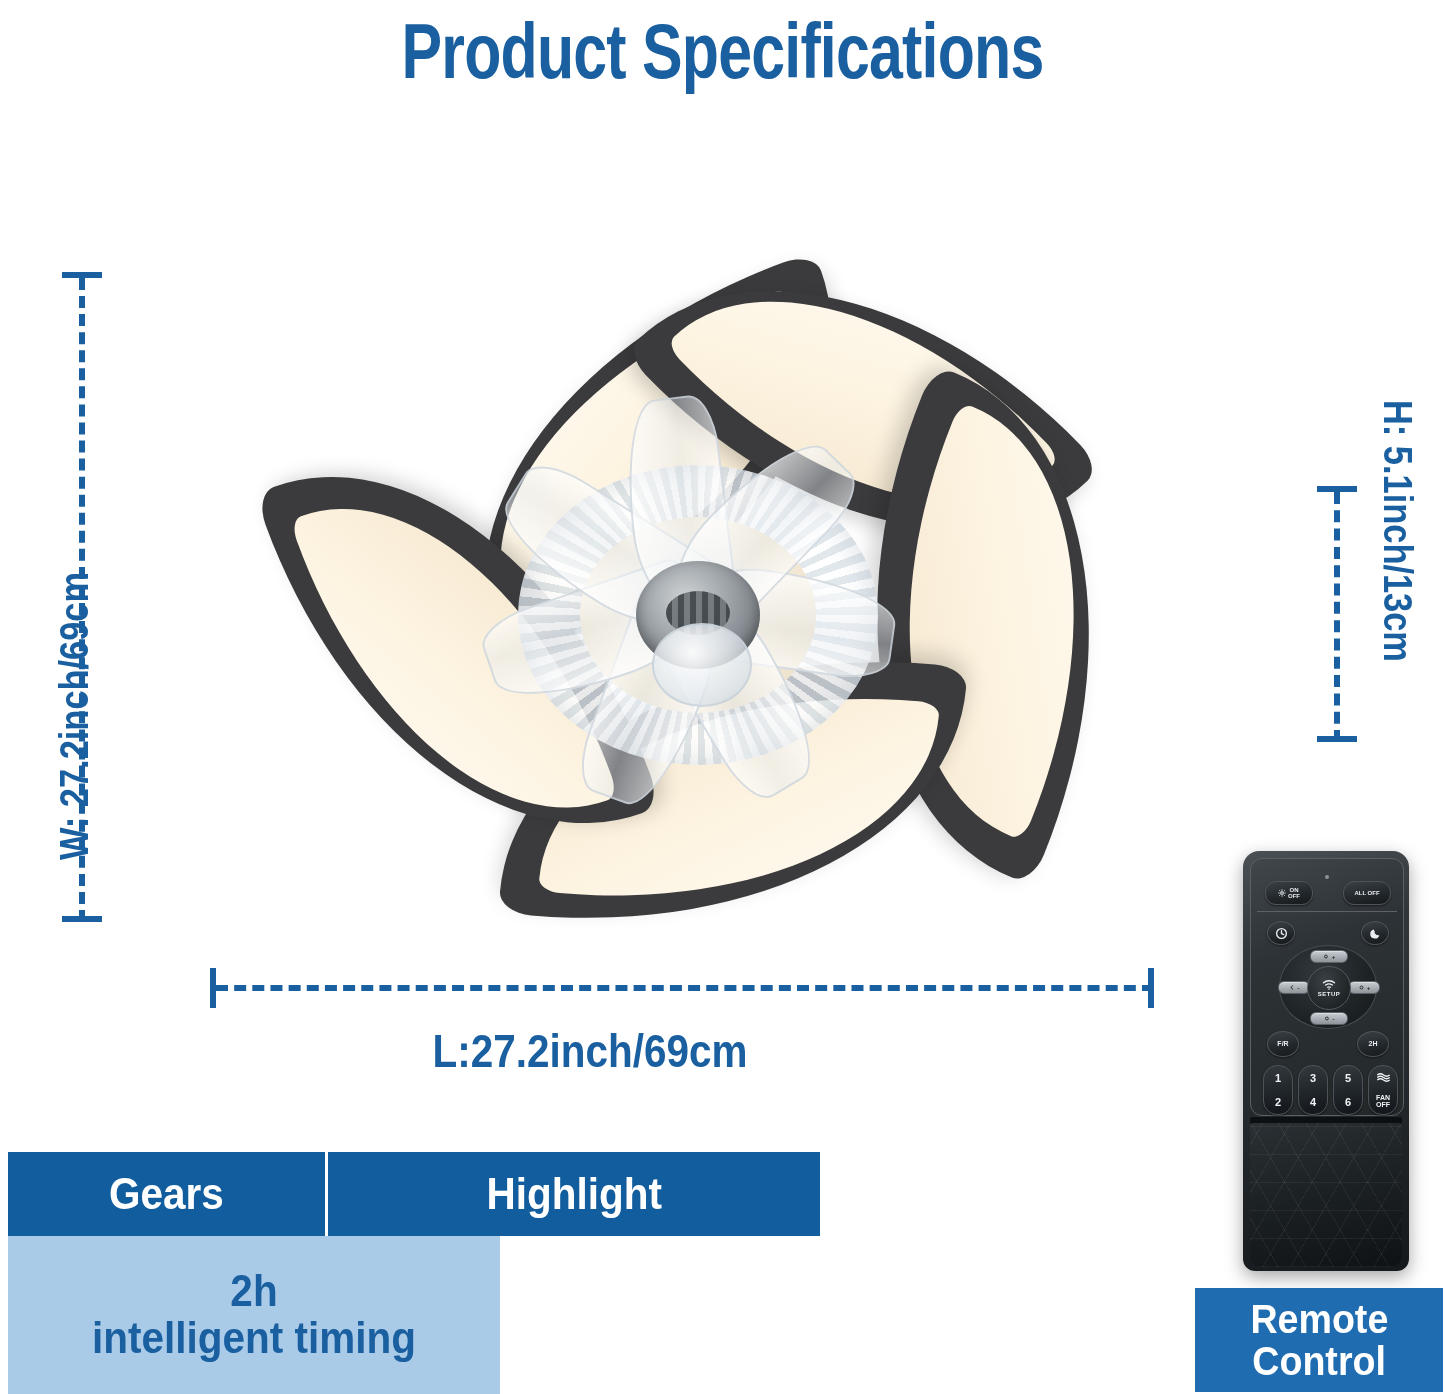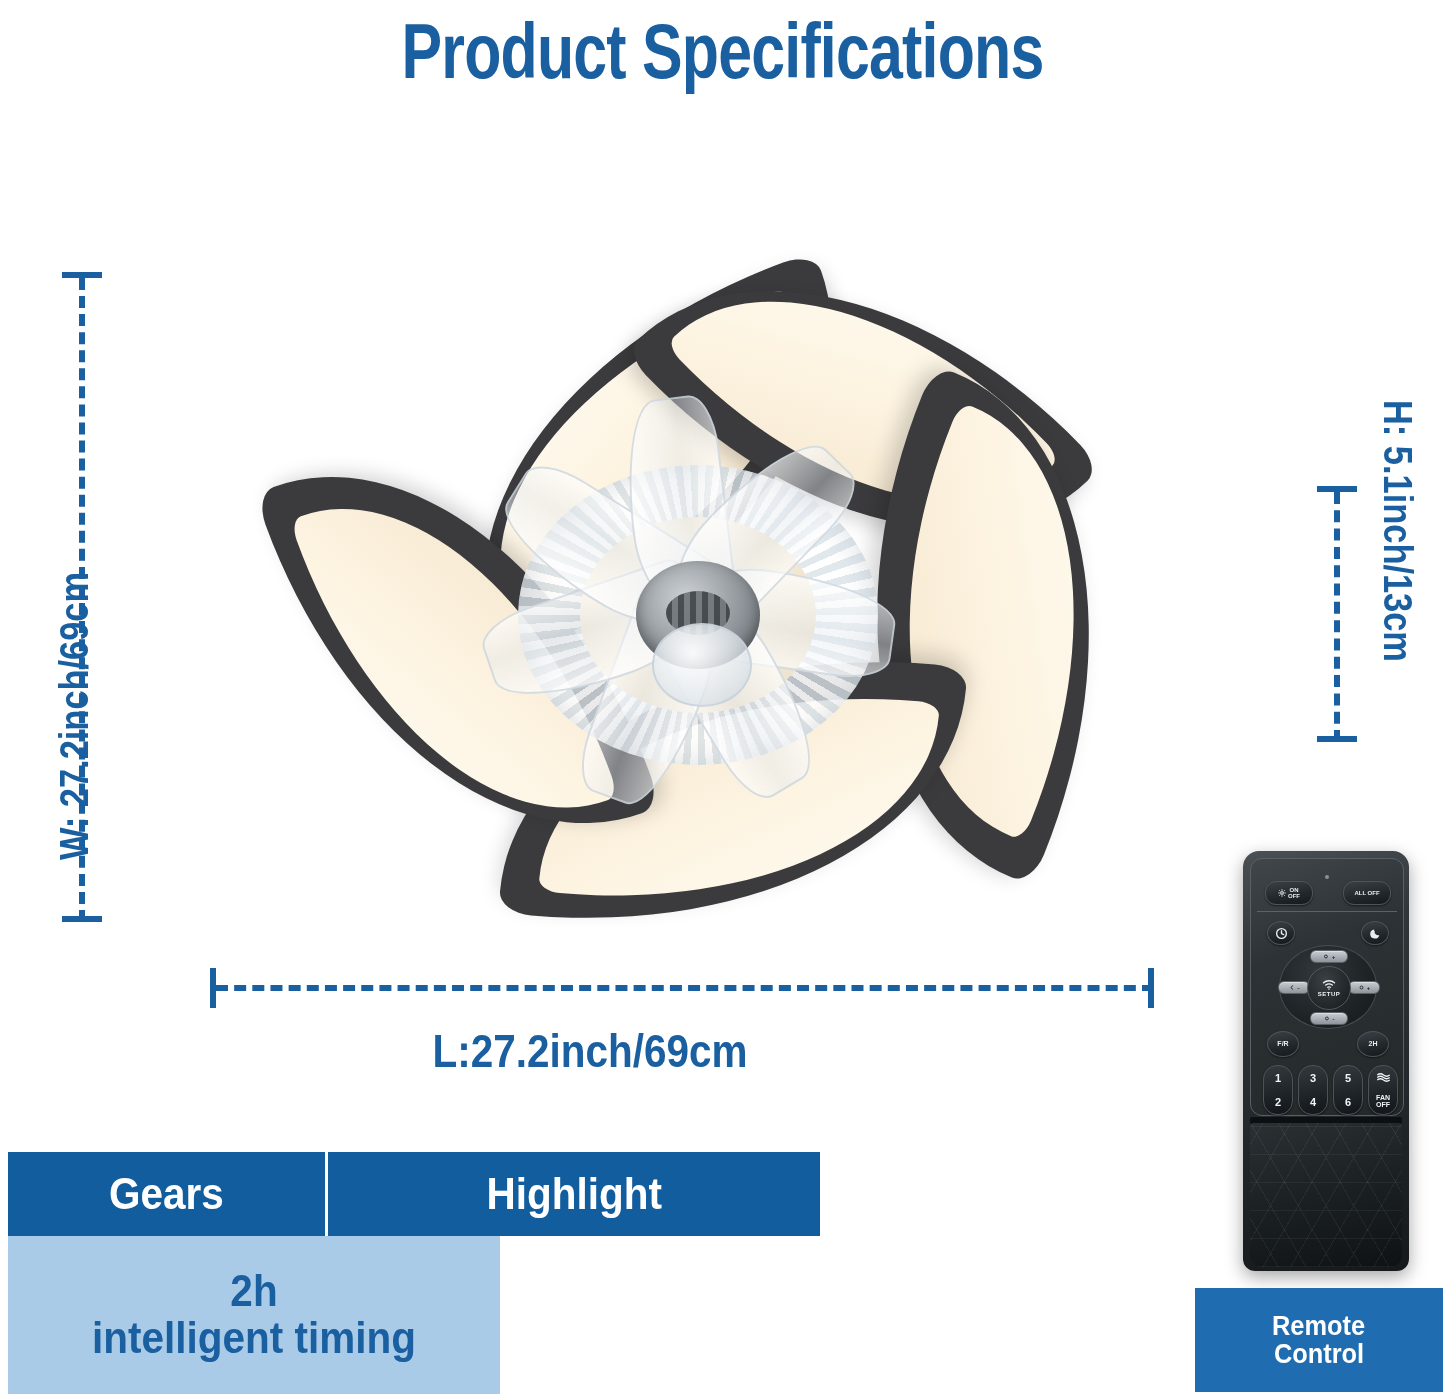--- a/index.html
+++ b/index.html
@@ -384,21 +384,21 @@
   }
 
   #remote-caption {
     position: absolute;
     left: 1195px;
     top: 1288px;
     width: 248px;
     height: 104px;
     background: #1F6CB0;
     color: #ffffff;
-    font-size: 27px;
+    font-size: 40px;
     font-weight: bold;
     line-height: 1.05;
     display: flex;
     flex-direction: column;
     align-items: center;
     justify-content: center;
     text-align: center;
     box-sizing: border-box;
   }
   #remote-caption span { transform: scaleX(0.94); display: block; }

